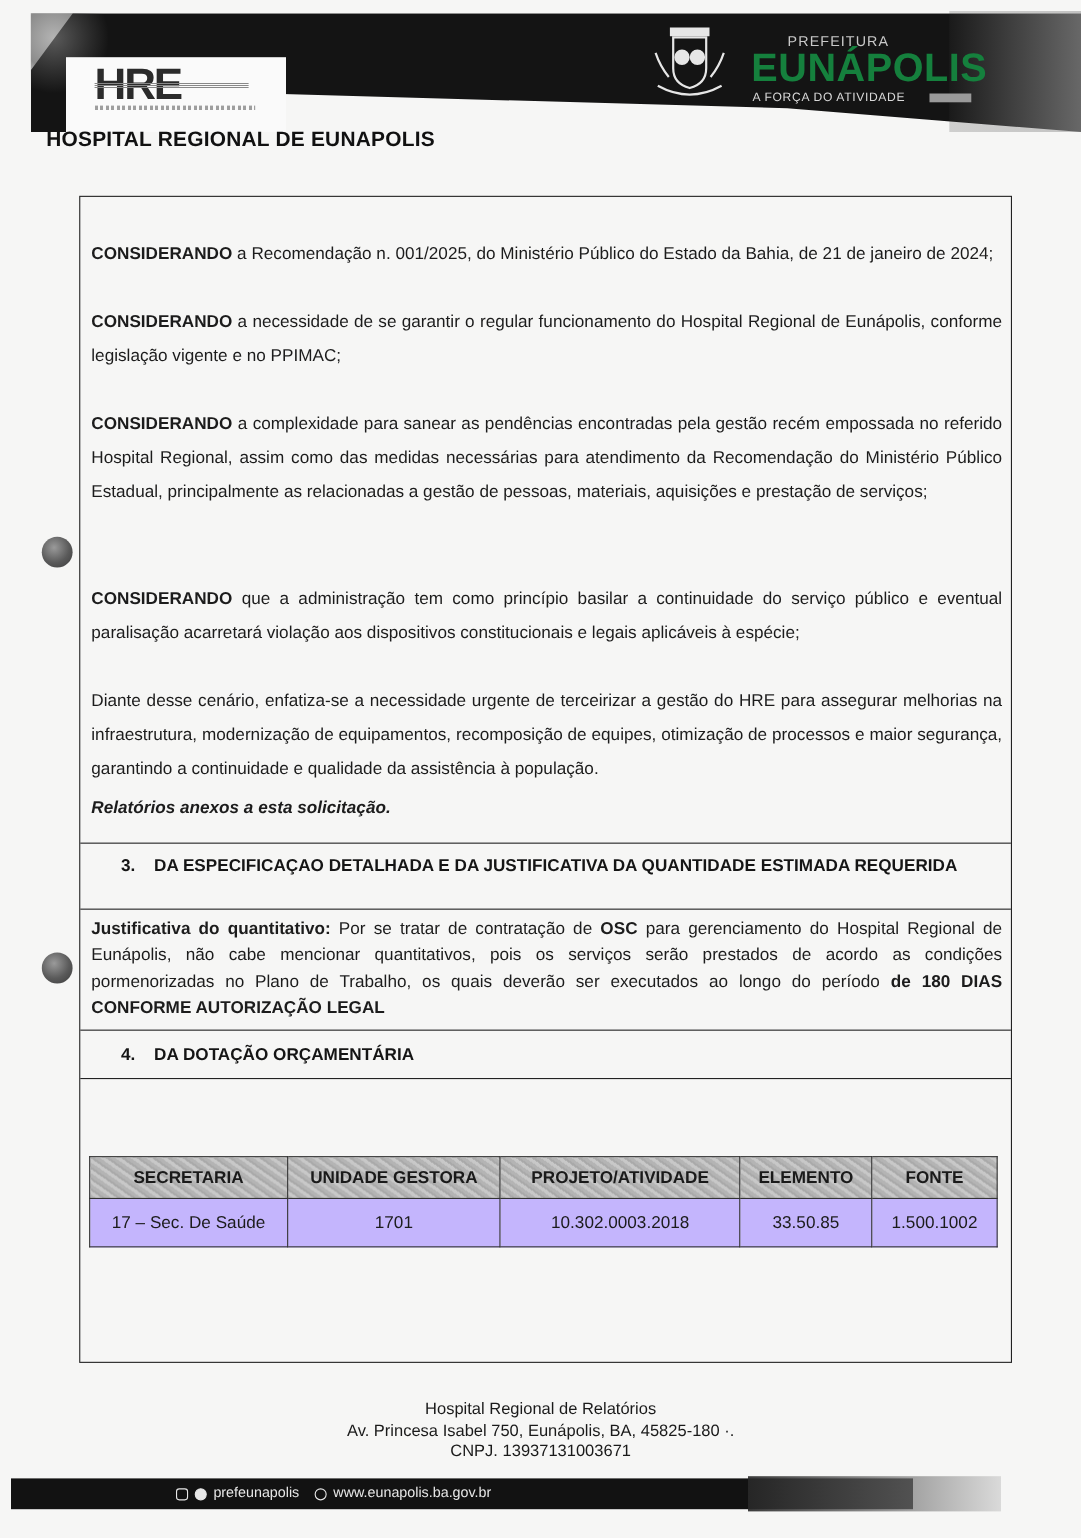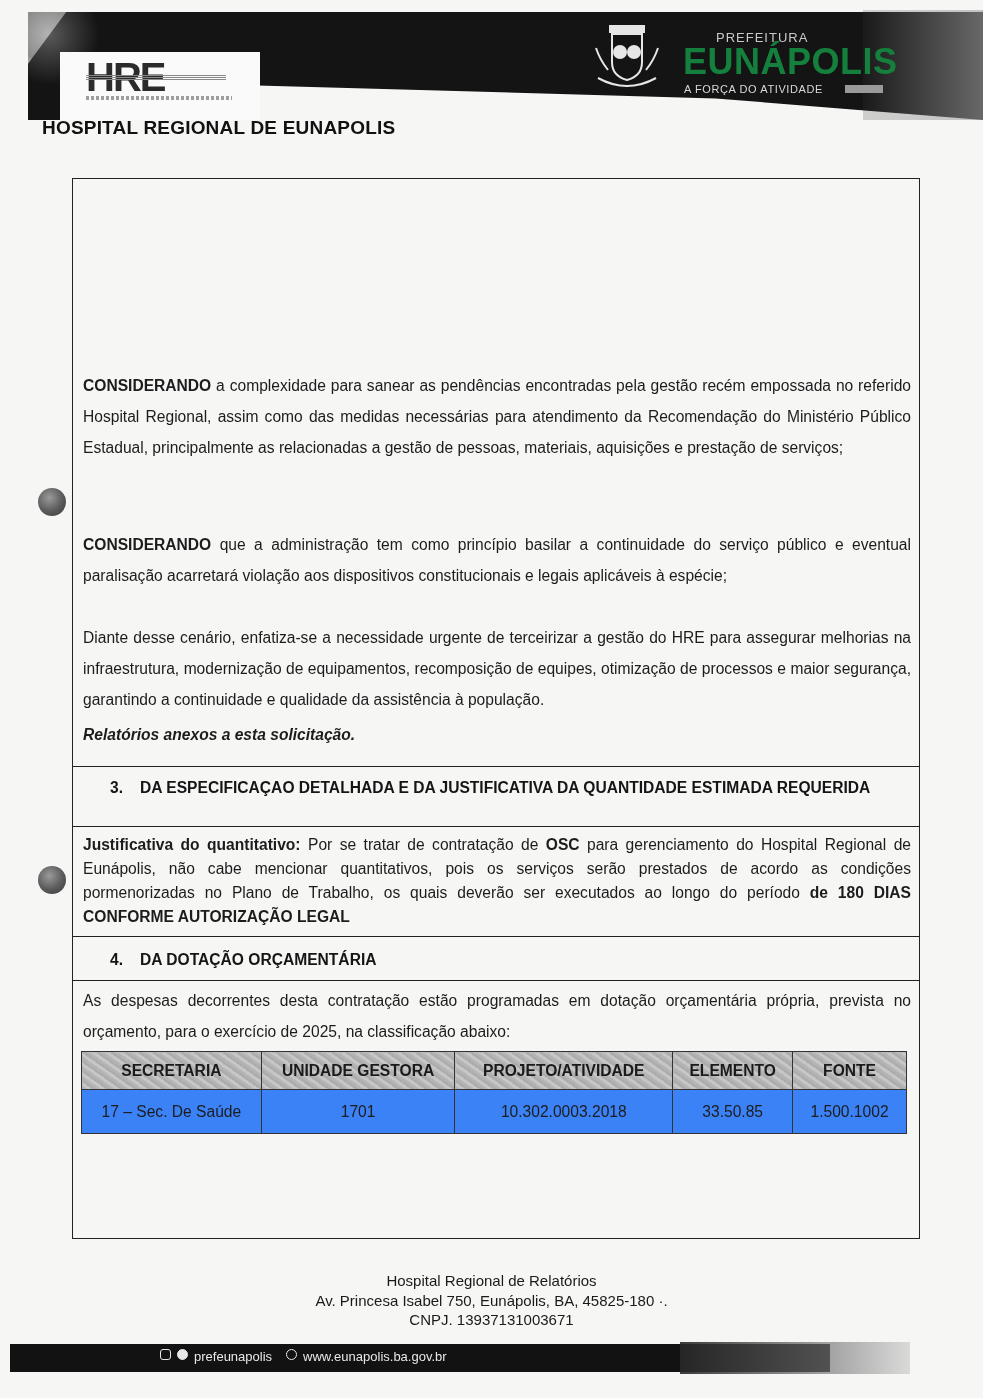--- a/index.html
+++ b/index.html
@@ -90,21 +90,21 @@
       position: absolute; left: 8px; top: 872px; width: 826px; border-collapse: collapse;
     }
     .budget-table th, .budget-table td {
       border: 1.5px solid #333; font-size: 15.6px; text-align: center; height: 40px;
     }
     .budget-table th {
       font-weight: 700; color: #1a1a1a;
       background: repeating-linear-gradient(35deg, #b4b4b4 0 3px, #c8c8c8 3px 6px, #a9a9a9 6px 8px);
       height: 38px;
     }
-    .budget-table td { height: 44px; background: #3b82f6; color: #1c1c1c; }
+    .budget-table td { height: 44px; background: #c4b5fd; color: #1c1c1c; }
 
     
     .hole {
       position: absolute; width: 28px; height: 28px; border-radius: 50%;
       background: radial-gradient(circle at 40% 35%, #9a9a9a 0, #5a5a5a 55%, #3a3a3a 100%);
     }
 
     
     .footer-text {
       position: absolute; left: 0; width: 983px; text-align: center;
@@ -112,21 +112,21 @@
     }
     .footer-bar {
       position: absolute; left: 10px; top: 1344px; width: 820px; height: 28px; background: #121212;
     }
     .footer-bar-fade {
       position: absolute; left: 680px; top: 1342px; width: 230px; height: 32px;
       background: linear-gradient(90deg, rgba(40,40,40,.9), rgba(190,190,190,.5));
     }
     .footer-social {
       position: absolute; left: 160px; top: 1349px; font-size: 13px; color: #e8e8e8;
-      display: flex; align-items: flex-start; gap: 6px;
+      display: flex; align-items: flex-end; gap: 6px;
     }
     .footer-social .ic {
       display: inline-block; width: 11px; height: 11px; border: 1.5px solid #e8e8e8; border-radius: 3px;
     }
     .footer-social .ic.fb { border-radius: 50%; background: #e8e8e8; }
     .footer-social .ic.globe { border-radius: 50%; }
   </style>
 </head>
 <body>
 
@@ -155,20 +155,26 @@
 <div class="pref-big">EUNÁPOLIS</div>
 <div class="pref-slogan">A FORÇA DO ATIVIDADE</div>
 <div class="pref-slogan-bar"></div>
 
 <div class="hole" style="left:38px; top:488px;"></div>
 <div class="hole" style="left:38px; top:866px;"></div>
 
 <div class="frame">
 
   <div class="section" style="top:0; height:588px;">
+    <p class="p" style="top:36px;">
+      <b>CONSIDERANDO</b><span> a Recomendação n. 001/2025, do Ministério Público do Estado da Bahia, de 21 de janeiro de 2024;</span>
+    </p>
+    <p class="p" style="top:98px;">
+      <b>CONSIDERANDO</b><span> a necessidade de se garantir o regular funcionamento do Hospital Regional de Eunápolis, conforme legislação vigente e no PPIMAC;</span>
+    </p>
     <p class="p" style="top:191px;">
       <b>CONSIDERANDO</b><span> a complexidade para sanear as pendências encontradas pela gestão recém empossada no referido Hospital Regional, assim como das medidas necessárias para atendimento da Recomendação do Ministério Público Estadual, principalmente as relacionadas a gestão de pessoas, materiais, aquisições e prestação de serviços;</span>
     </p>
     <p class="p" style="top:443px;">
       <span>Diante desse cenário, enfatiza-se a necessidade urgente de terceirizar a gestão do HRE para assegurar melhorias na infraestrutura, modernização de equipamentos, recomposição de equipes, otimização de processos e maior segurança, garantindo a continuidade e qualidade da assistência à população.</span>
     </p>
     <p class="p" style="top:350px;">
       <b>CONSIDERANDO</b><span> que a administração tem como princípio basilar a continuidade do serviço público e eventual paralisação acarretará violação aos dispositivos constitucionais e legais aplicáveis à espécie;</span>
     </p>
     <p class="p" style="top:540px;">
@@ -189,21 +195,20 @@
     </p>
   </div>
 
   <div class="section" style="top:758px; height:44px;">
     <div class="heading" style="top:12px;">
       <span class="num">4.</span>
       <span>DA DOTAÇÃO ORÇAMENTÁRIA</span>
     </div>
   </div>
 
-  <p class="p" style="top:806px;">As despesas decorrentes desta contratação estão programadas em dotação orçamentária própria, prevista no orçamento, para o exercício de 2025, na classificação abaixo:</p>
 
   <table class="budget-table">
     <thead>
       <tr>
         <th style="width:180px;">SECRETARIA</th>
         <th style="width:194px;">UNIDADE GESTORA</th>
         <th style="width:218px;">PROJETO/ATIVIDADE</th>
         <th style="width:120px;">ELEMENTO</th>
         <th style="width:114px;">FONTE</th>
       </tr>

